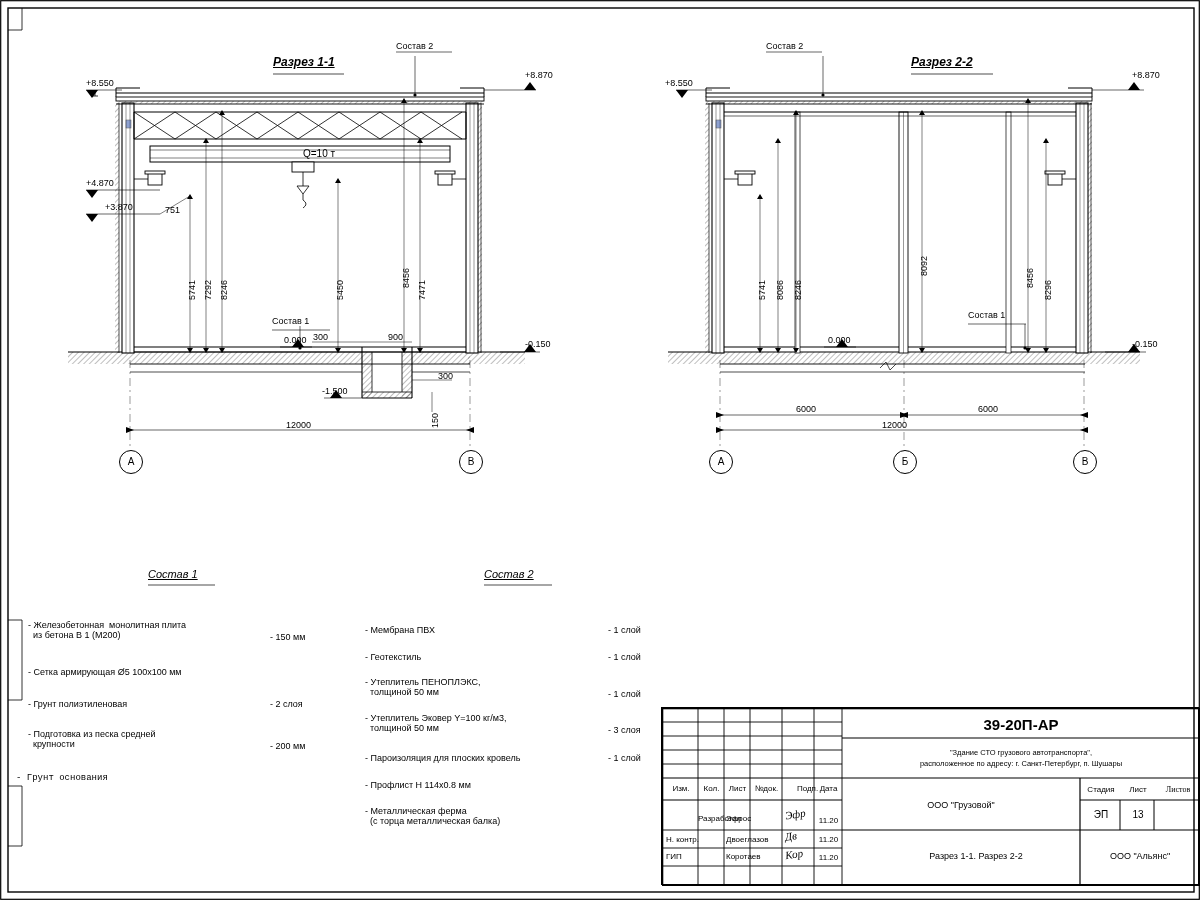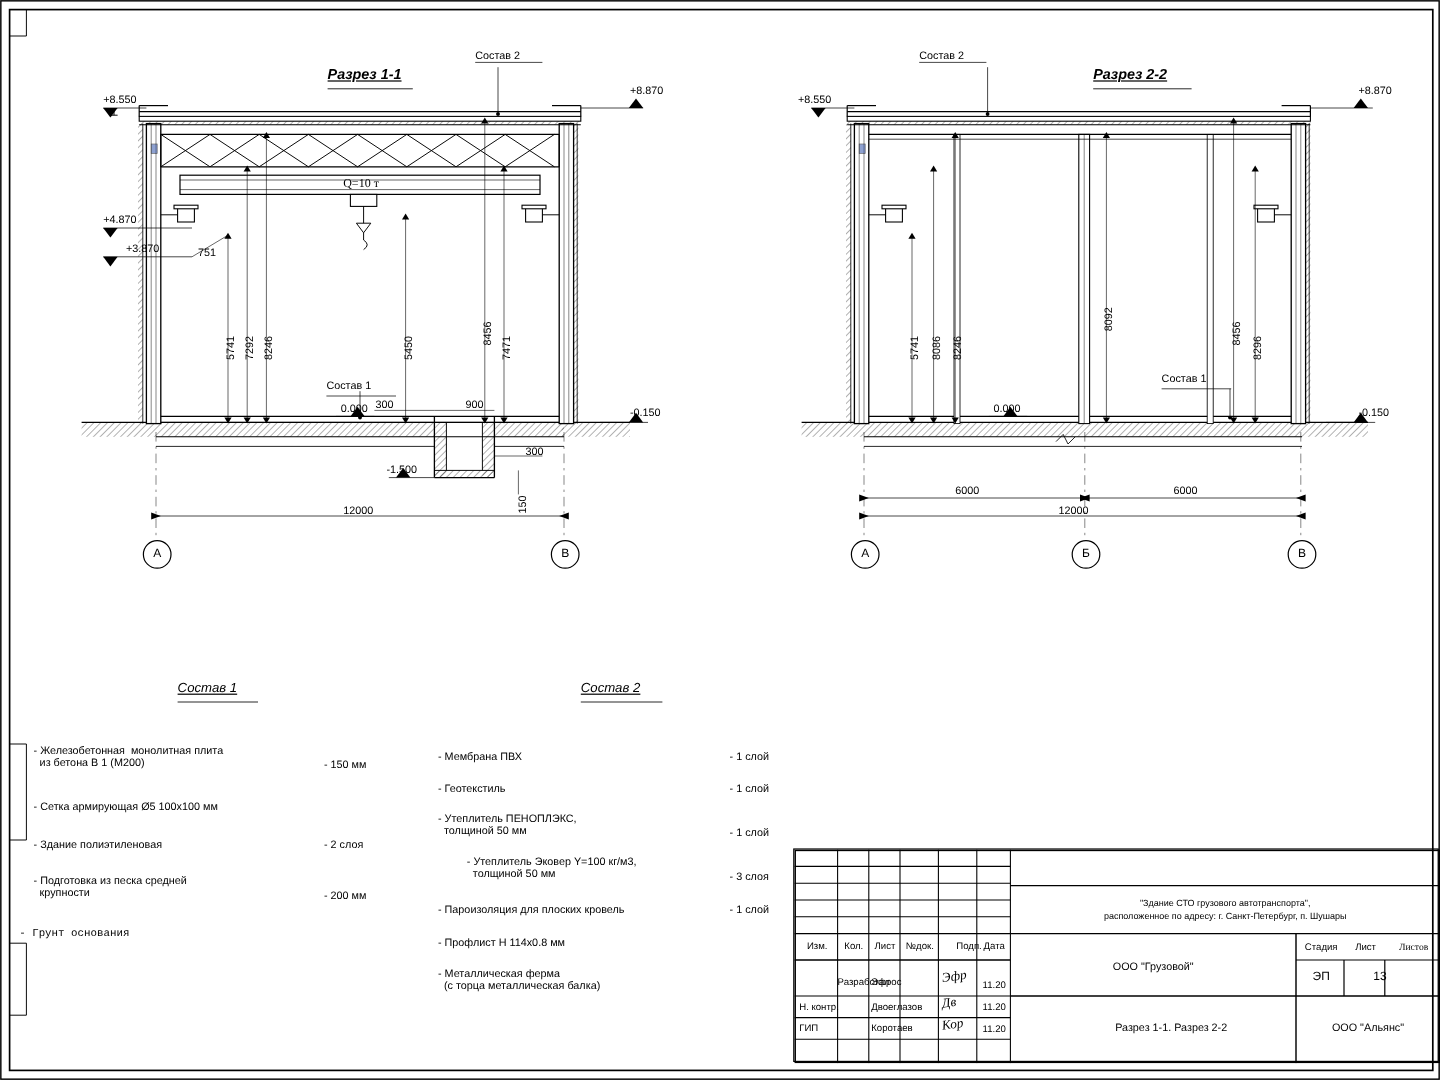--- a/index.html
+++ b/index.html
@@ -371,21 +371,21 @@
   <div class="txt title-underline" style="left:273px; top:56px;">Разрез 1-1</div>
   <div class="txt" style="left:396px; top:41px;">Состав 2</div>
   <div class="txt" style="left:272px; top:316px;">Состав 1</div>
   <div class="txt" style="left:86px; top:78px;">+8.550</div>
   <div class="txt" style="left:525px; top:70px;">+8.870</div>
   <div class="txt" style="left:86px; top:178px;">+4.870</div>
   <div class="txt" style="left:86px; top:202px;margin-left:19px;">+3.870</div>
   <div class="txt" style="left:284px; top:335px;">0.000</div>
   <div class="txt" style="left:525px; top:339px;">-0.150</div>
   <div class="txt" style="left:322px; top:386px;">-1.500</div>
-  <div class="txt mid" style="left:286px; top:148px;font-family:Liberation Serif, serif;">Q=10 т</div>
+  <div class="txt mid" style="left:303px; top:148px;">Q=10 т</div>
 
   <div class="txt" style="left:165px; top:205px;">751</div>
   <div class="txt rot" style="left:187px; top:300px;">5741</div>
   <div class="txt rot" style="left:203px; top:300px;">7292</div>
   <div class="txt rot" style="left:219px; top:300px;">8246</div>
   <div class="txt rot" style="left:335px; top:300px;">5450</div>
   <div class="txt rot" style="left:401px; top:288px;">8456</div>
   <div class="txt rot" style="left:417px; top:300px;">7471</div>
   <div class="txt" style="left:313px; top:332px;">300</div>
   <div class="txt" style="left:388px; top:332px;">900</div>
@@ -417,37 +417,37 @@
   <div class="circ" style="left:709px; top:450px;"><span>А</span></div>
   <div class="circ" style="left:893px; top:450px;"><span>Б</span></div>
   <div class="circ" style="left:1073px; top:450px;"><span>В</span></div>
 
   <div class="txt sec-title" style="left:148px; top:568px;">Состав 1</div>
   <div class="spec-row" style="left:28px; top:620px;">- Железобетонная  монолитная плита
   из бетона В 1 (М200)</div>
   <div class="spec-row" style="left:270px; top:632px;">- 150 мм</div>
   <div class="spec-row" style="left:28px; top:667px;">- Сетка армирующая Ø5 100х100 мм</div>
   <div class="spec-row" style="left:270px; top:667px;"></div>
-  <div class="spec-row" style="left:28px; top:699px;">- Здание полиэтиленовая</div>
+  <div class="spec-row" style="left:28px; top:699px;">- Грунт полиэтиленовая</div>
   <div class="spec-row" style="left:270px; top:699px;">- 2 слоя</div>
   <div class="spec-row" style="left:28px; top:729px;">- Подготовка из песка средней
   крупности</div>
   <div class="spec-row" style="left:270px; top:741px;">- 200 мм</div>
   <div class="spec-row" style="left:16px; top:773px;font-family:Liberation Mono, monospace;">- Грунт основания</div>
   <div class="spec-row" style="left:270px; top:773px;"></div>
 
   <div class="txt sec-title" style="left:484px; top:568px;">Состав 2</div>
   <div class="spec-row" style="left:365px; top:625px;">- Мембрана ПВХ</div>
   <div class="spec-row" style="left:608px; top:625px;">- 1 слой</div>
   <div class="spec-row" style="left:365px; top:652px;">- Геотекстиль</div>
   <div class="spec-row" style="left:608px; top:652px;">- 1 слой</div>
   <div class="spec-row" style="left:365px; top:677px;">- Утеплитель ПЕНОПЛЭКС,
   толщиной 50 мм</div>
   <div class="spec-row" style="left:608px; top:689px;">- 1 слой</div>
-  <div class="spec-row" style="left:365px; top:713px;margin-left:24px;">- Утеплитель Эковер Y=100 кг/м3,
+  <div class="spec-row" style="left:365px; top:713px;">- Утеплитель Эковер Y=100 кг/м3,
   толщиной 50 мм</div>
   <div class="spec-row" style="left:608px; top:725px;">- 3 слоя</div>
   <div class="spec-row" style="left:365px; top:753px;">- Пароизоляция для плоских кровель</div>
   <div class="spec-row" style="left:608px; top:753px;">- 1 слой</div>
   <div class="spec-row" style="left:365px; top:780px;">- Профлист Н 114х0.8 мм</div>
   <div class="spec-row" style="left:365px; top:806px;">- Металлическая ферма
   (с торца металлическая балка)</div>
 
   <div id="titleblock">
     <svg class="layer" style="width:538px;height:178px;" viewBox="0 0 538 178">
@@ -500,29 +500,30 @@
     <div class="tb-cell" style="left:4px; top:127px;">Н. контр.</div>
     <div class="tb-cell" style="left:64px; top:127px;">Двоеглазов</div>
     <div class="tb-cell c" style="left:153px; top:127px; width:27px;">11.20</div>
     <div class="sign" style="left:123px; top:122px;">Дв</div>
 
     <div class="tb-cell" style="left:4px; top:144px;">ГИП</div>
     <div class="tb-cell" style="left:64px; top:144px;">Коротаев</div>
     <div class="tb-cell c" style="left:153px; top:145px; width:27px;">11.20</div>
     <div class="sign" style="left:123px; top:140px;">Кор</div>
 
+    <div class="tb-cell c" style="left:180px; top:8px; width:358px; font-size:15px; font-weight:bold;">39-20П-АР</div>
     <div class="tb-cell c" style="left:184px; top:40px; width:350px; font-size:7.5px;">"Здание СТО грузового автотранспорта",</div>
     <div class="tb-cell c" style="left:184px; top:51px; width:350px; font-size:7.5px;">расположенное по адресу: г. Санкт-Петербург, п. Шушары</div>
 
     <div class="tb-cell c" style="left:182px; top:92px; width:234px; font-size:9px;">ООО "Грузовой"</div>
 
     <div class="tb-cell c" style="left:420px; top:77px; width:38px;">Стадия</div>
     <div class="tb-cell c" style="left:460px; top:77px; width:32px;">Лист</div>
     <div class="tb-cell c" style="left:494px; top:77px; width:44px;font-family:Liberation Serif, serif;">Листов</div>
     <div class="tb-cell c" style="left:420px; top:101px; width:38px; font-size:10px;">ЭП</div>
-    <div class="tb-cell c" style="left:460px; top:101px; width:32px; font-size:10px;padding-left:12px;">13</div>
+    <div class="tb-cell c" style="left:460px; top:101px; width:32px; font-size:10px;">13</div>
     <div class="tb-cell c" style="left:494px; top:101px; width:44px; font-size:10px;"></div>
 
     <div class="tb-cell c" style="left:182px; top:143px; width:234px; font-size:9px;padding-left:15px;">Разрез 1-1. Разрез 2-2</div>
     <div class="tb-cell c" style="left:420px; top:143px; width:116px; font-size:9px;">ООО "Альянс"</div>
   </div>
 
 </div>
 
 </body></html>

